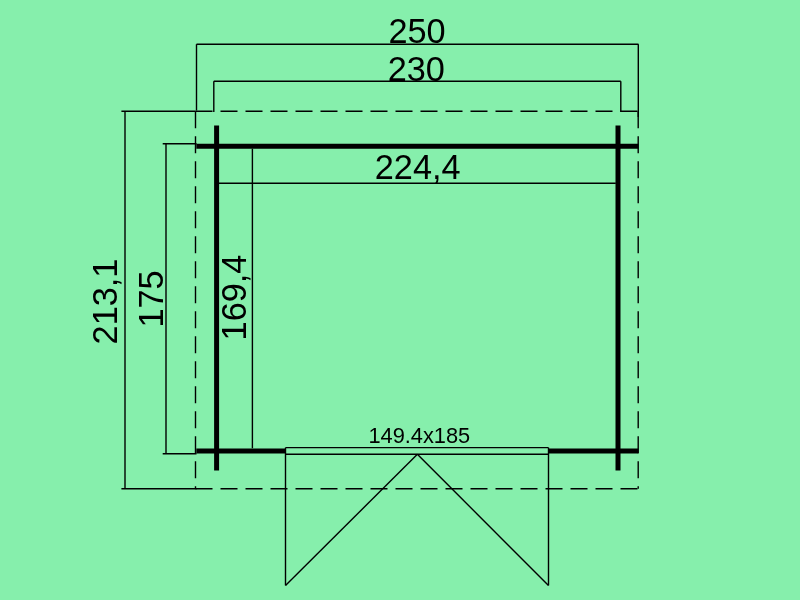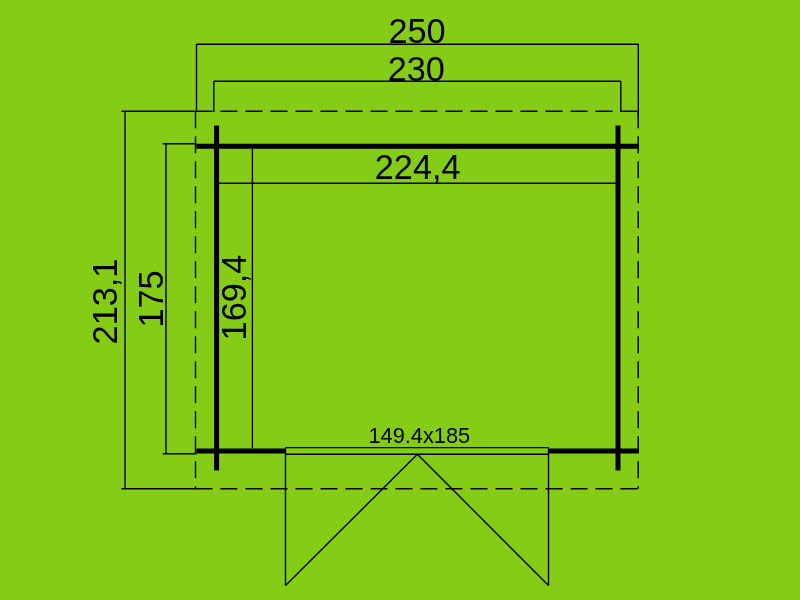--- a/index.html
+++ b/index.html
@@ -1,16 +1,16 @@
 <!DOCTYPE html>
 <html><head>
 <meta charset="utf-8">
 <style>
   html,body{margin:0;padding:0;background:#ffffff;}
-  .page{position:relative;width:800px;height:600px;background:#84cc16;overflow:hidden;}
+  .page{position:relative;width:800px;height:600px;background:#86efac;overflow:hidden;}
   svg{position:absolute;left:0;top:0;}
   text{font-family:"Liberation Sans",sans-serif;fill:#000000;}
   .dim{font-size:34.3px;}
   .small{font-size:21.8px;}
 </style>
 </head>
 <body>
 
 <div class="page">
 <svg width="800" height="600" viewBox="0 0 800 600">

